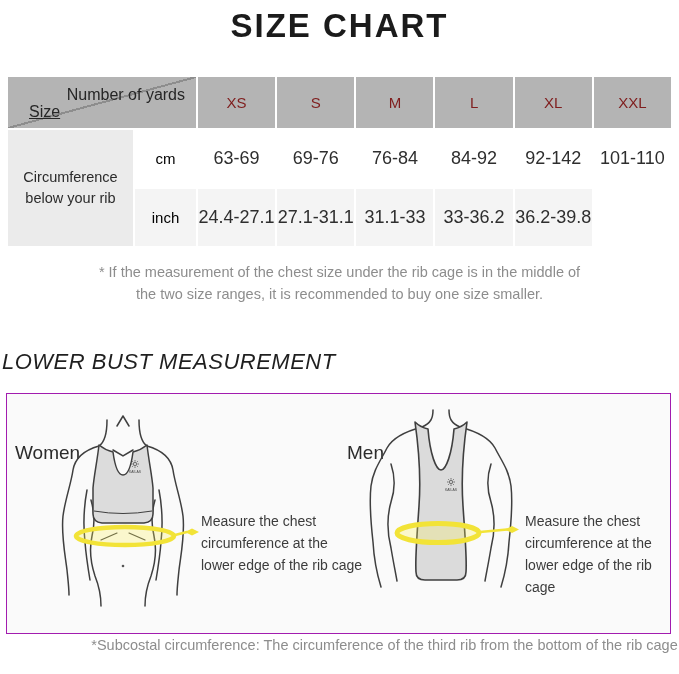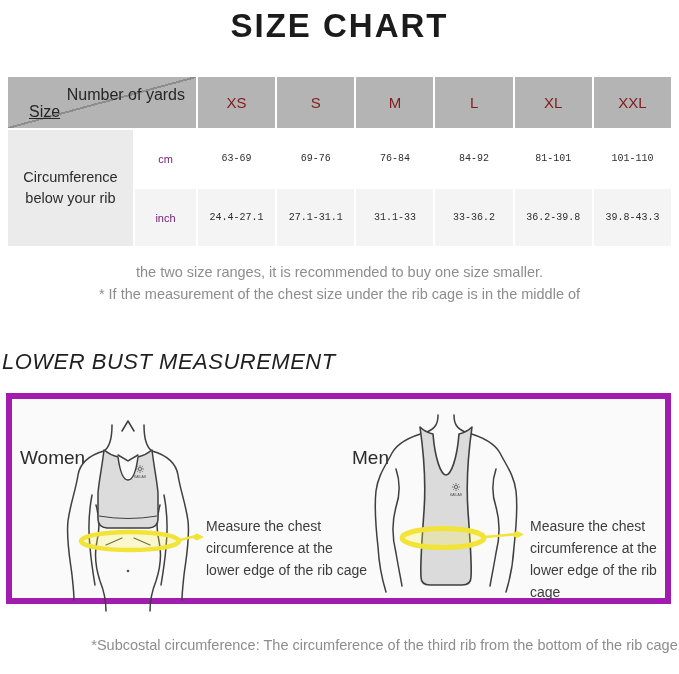--- a/index.html
+++ b/index.html
@@ -29,35 +29,35 @@
   }
   .corner .top-label{position:absolute;top:9px;right:11px;}
   .corner .bottom-label{position:absolute;bottom:7px;left:21px;text-decoration:underline;}
   .size-head{background:#b4b4b4;font-size:15px;color:#7f1d1d;}
   .group-label{
     grid-row:2 / span 2;background:#ebebeb;text-align:center;
     font-size:14.5px;line-height:1.45;padding:12px 10px;color:#2b2b2b;
   }
   .row-cm{background:#ffffff;}
   .row-inch{background:#f4f4f4;}
-  .unit{font-size:11px;color:#701a75;}
-  .val{font-size:10px;color:#2e2e2e;font-family:Liberation Mono, monospace;}
+  .unit{font-size:15px;color:#000000;}
+  .val{font-size:18px;color:#2e2e2e;}
   
   .table-note{
     position:absolute;top:261px;left:0;width:100%;text-align:center;
     font-size:14.5px;line-height:22px;color:#8d8d8d;
   }
   .section-heading{
     position:absolute;top:349px;left:2px;
     font-size:22px;letter-spacing:0.5px;color:#1f1f1f;font-style:italic;
   }
   
   .panel{
-    position:absolute;top:393px;left:6px;width:665px;height:211px;
-    background:#fafafa;border:6px solid #a21caf;box-sizing:border-box;
+    position:absolute;top:393px;left:6px;width:665px;height:241px;
+    background:#fafafa;border:1px solid #a21caf;box-sizing:border-box;
   }
   .figure-label{position:absolute;top:48px;font-size:19px;color:#2b2b2b;}
   .figure-label.women{left:8px;}
   .figure-label.men{left:340px;}
   .fig-svg{position:absolute;top:12px;}
   .fig-svg.women{left:42px;}
   .fig-svg.men{left:352px;}
   .annotation{
     position:absolute;top:116px;font-size:14px;line-height:22px;color:#3c3c3c;
   }
@@ -85,35 +85,34 @@
   <div class="cell size-head">XL</div>
   <div class="cell size-head">XXL</div>
 
   <div class="cell group-label">Circumference below your rib</div>
 
   <div class="cell unit row-cm">cm</div>
   <div class="cell val row-cm">63-69</div>
   <div class="cell val row-cm">69-76</div>
   <div class="cell val row-cm">76-84</div>
   <div class="cell val row-cm">84-92</div>
-  <div class="cell val row-cm">81-101</div>
+  <div class="cell val row-cm">92-142</div>
   <div class="cell val row-cm">101-110</div>
 
   <div class="cell unit row-inch">inch</div>
   <div class="cell val row-inch">24.4-27.1</div>
   <div class="cell val row-inch">27.1-31.1</div>
   <div class="cell val row-inch">31.1-33</div>
   <div class="cell val row-inch">33-36.2</div>
   <div class="cell val row-inch">36.2-39.8</div>
-  <div class="cell val row-inch">39.8-43.3</div>
 </div>
 
 <div class="table-note">
+  <div>* If the measurement of the chest size under the rib cage is in the middle of</div>
   <div>the two size ranges, it is recommended to buy one size smaller.</div>
-  <div>* If the measurement of the chest size under the rib cage is in the middle of</div>
 </div>
 
 <div class="section-heading">LOWER BUST MEASUREMENT</div>
 
 <div class="panel">
 
   <div class="figure-label women">Women</div>
   <div class="figure-label men">Men</div>
 
   <svg class="fig-svg women" width="156" height="206" viewBox="0 0 156 206">

